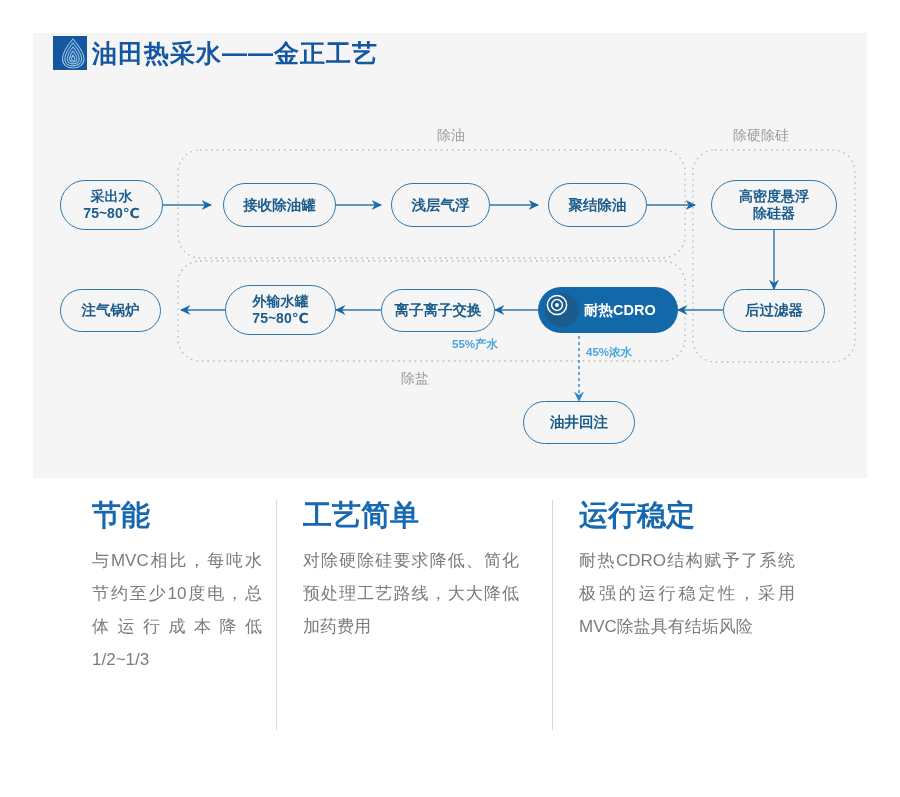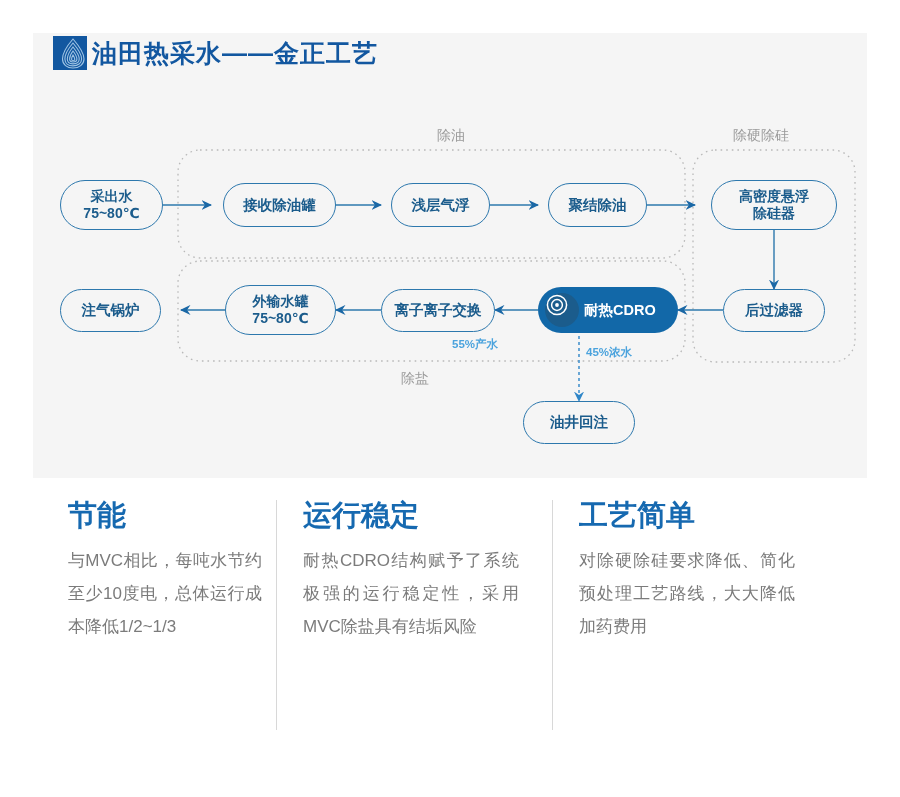--- a/index.html
+++ b/index.html
@@ -64,21 +64,21 @@
     position:absolute;left:0;top:500px;width:900px;height:230px;
     display:flex;
   }
   .feature{
     box-sizing:border-box;
     width:276px;
     padding:0 14px 0 0;
     position:relative;
   }
   .feature + .feature{border-left:1px solid #d8d8d8;padding-left:26px;}
-  #feat-0{padding-left:68px;}
+  #feat-0{padding-left:92px;}
   #feat-1{margin-left:0px;}
   .feat-title{
     color:#1669b0;font-size:29px;font-weight:bold;margin:0 0 12px 0;
     line-height:1.1;white-space:nowrap;
   }
   .feat-body{
     color:#7b7b7b;font-size:17px;line-height:1.95;
     text-align:justify;text-align-last:left;
     margin:0;max-width:216px;
   }
@@ -182,23 +182,23 @@
   </div>
 </div>
 
 <div id="features">
 
   <div class="feature" id="feat-0">
     <div class="feat-title">节能</div>
     <div class="feat-body">与MVC相比，每吨水节约至少10度电，总体运行成本降低1/2~1/3</div>
   </div>
 
+  <div class="feature" id="feat-2">
+    <div class="feat-title">工艺简单</div>
+    <div class="feat-body">对除硬除硅要求降低、简化预处理工艺路线，大大降低加药费用</div>
+  </div>
+
   <div class="feature" id="feat-1">
     <div class="feat-title">运行稳定</div>
     <div class="feat-body">耐热CDRO结构赋予了系统极强的运行稳定性，采用MVC除盐具有结垢风险</div>
   </div>
 
-  <div class="feature" id="feat-2">
-    <div class="feat-title">工艺简单</div>
-    <div class="feat-body">对除硬除硅要求降低、简化预处理工艺路线，大大降低加药费用</div>
-  </div>
-
 </div>
 
 </body></html>

